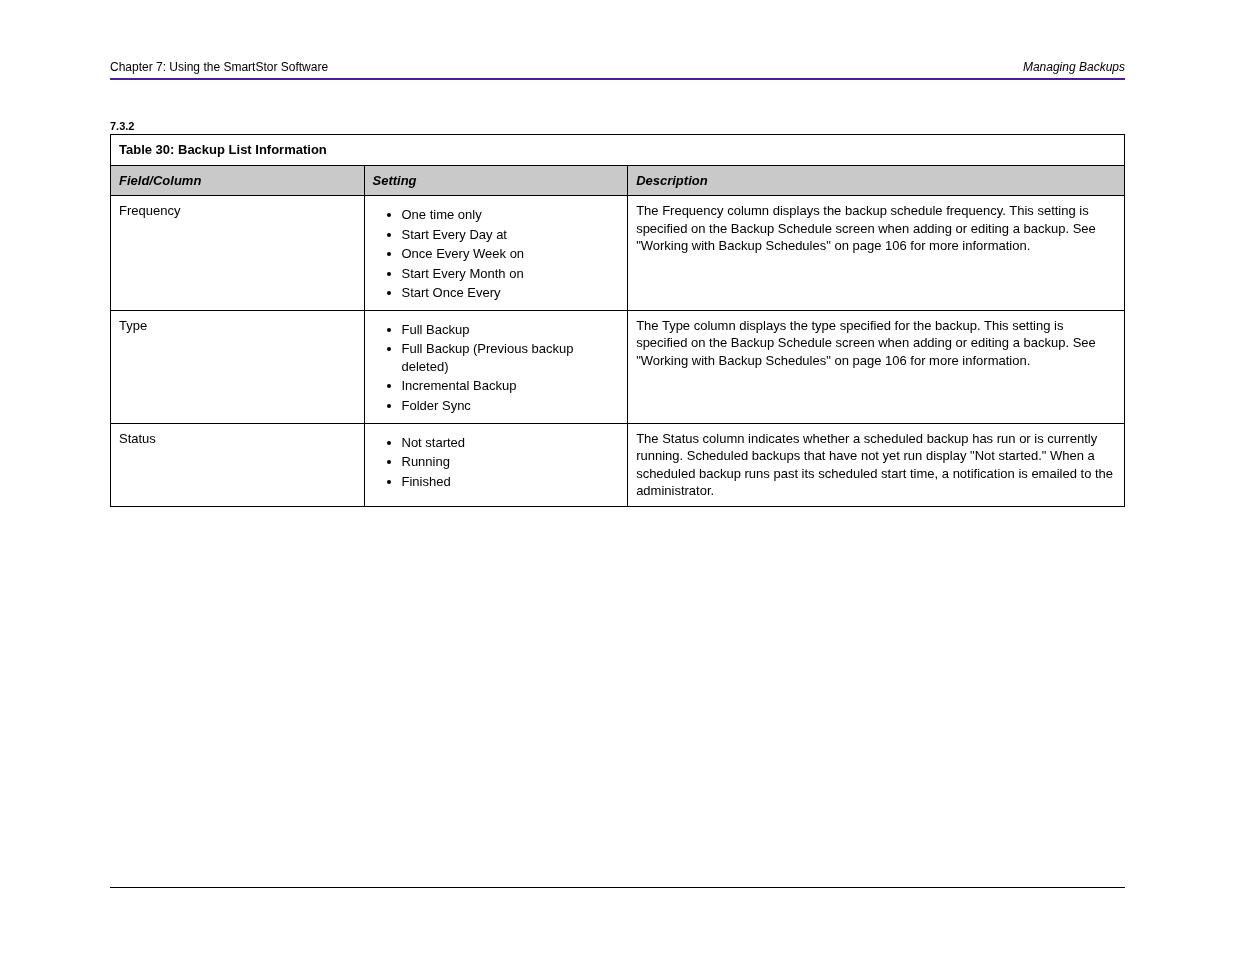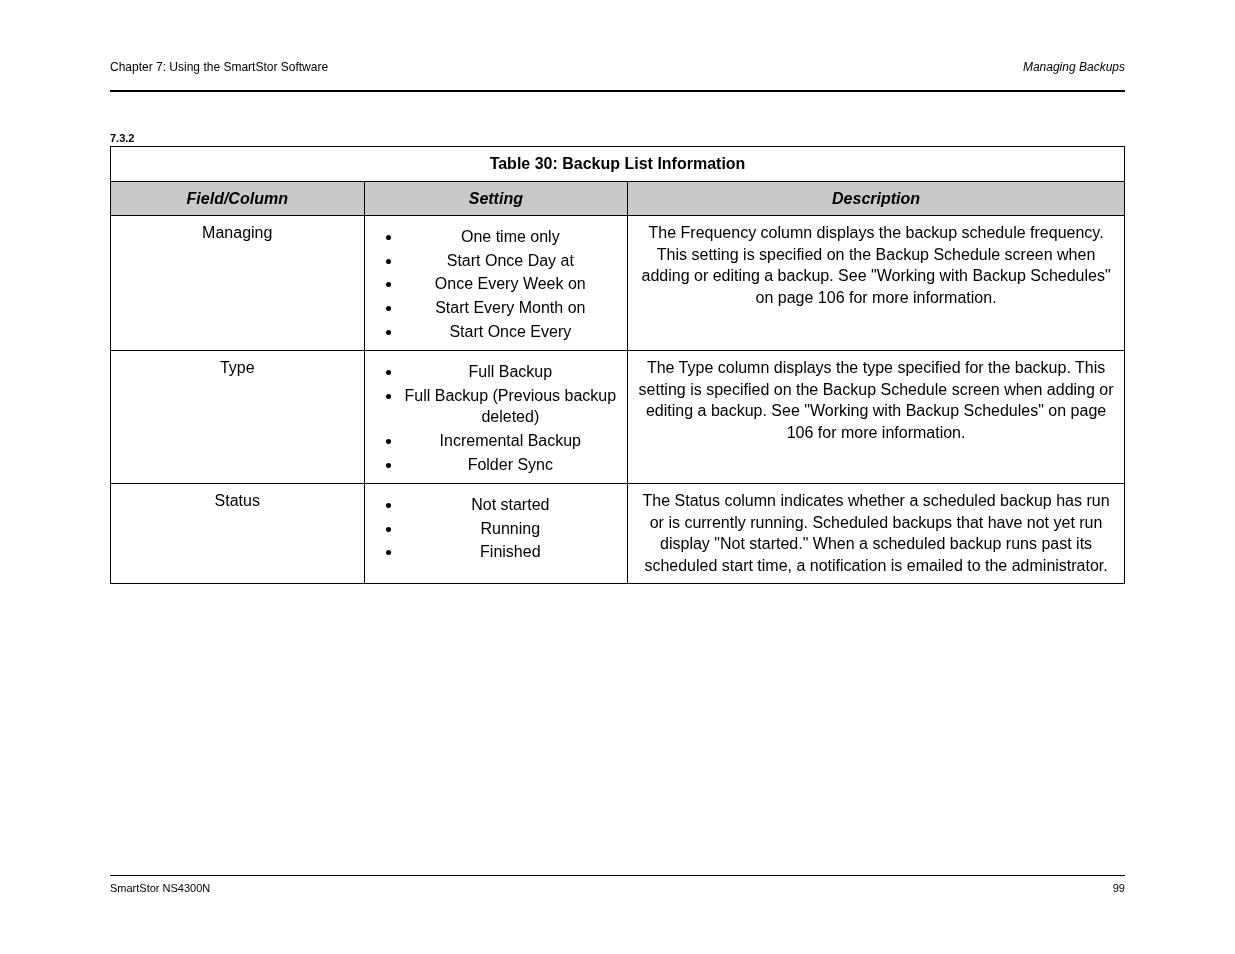--- a/index.html
+++ b/index.html
@@ -10,22 +10,22 @@
     font-family: "Helvetica Neue", Helvetica, Arial, sans-serif;
     font-size: 13px;
     color: #000;
     position: relative;
     padding: 60px 110px 60px 110px;
   }
   .topline {
     display: flex;
     justify-content: space-between;
     align-items: flex-end;
-    border-bottom: 2px solid #000000;
-    padding-bottom: 16px;
+    border-bottom: 2px solid #4c1d95;
+    padding-bottom: 4px;
     margin-bottom: 28px;
   }
   .topline .left {
     font-size: 12px;
   }
   .topline .right {
     font-style: italic;
     font-size: 12px;
   }
   .section-label {
@@ -41,23 +41,23 @@
   }
   table.main {
     border-collapse: collapse;
     width: 100%;
     table-layout: fixed;
   }
   table.main th, table.main td {
     border: 1px solid #000;
     vertical-align: top;
     padding: 6px 8px;
-    font-size: 16px;
+    font-size: 13px;
     line-height: 1.35;
-    text-align: center;
+    text-align: left;
   }
   table.main .table-title-cell {
     font-weight: bold;
     padding: 6px 8px;
   }
   table.main thead .colhead {
     background: #c9c9c9;
     font-weight: bold;
     font-style: italic;
   }
@@ -115,25 +115,25 @@
       <th colspan="3" class="table-title-cell">Table 30: Backup List Information</th>
     </tr>
     <tr>
       <th class="colhead">Field/Column</th>
       <th class="colhead">Setting</th>
       <th class="colhead">Description</th>
     </tr>
   </thead>
   <tbody>
     <tr>
-      <td>Managing</td>
+      <td>Frequency</td>
       <td>
         <ul class="compact">
           <li>One time only</li>
-          <li>Start Once Day at</li>
+          <li>Start Every Day at</li>
           <li>Once Every Week on</li>
           <li>Start Every Month on</li>
           <li>Start Once Every</li>
         </ul>
       </td>
       <td>The Frequency column displays the backup schedule frequency. This setting is specified on the Backup Schedule screen when adding or editing a backup. See "Working with Backup Schedules" on page 106 for more information.</td>
     </tr>
     <tr>
       <td>Type</td>
       <td>
@@ -154,17 +154,13 @@
           <li>Running</li>
           <li>Finished</li>
         </ul>
       </td>
       <td>The Status column indicates whether a scheduled backup has run or is currently running. Scheduled backups that have not yet run display "Not started." When a scheduled backup runs past its scheduled start time, a notification is emailed to the administrator.</td>
     </tr>
   </tbody>
 </table>
 
 <div class="footer">
-  <div class="footer-row">
-    <span>SmartStor NS4300N</span>
-    <span>99</span>
-  </div>
 </div>
 
 </body></html>

